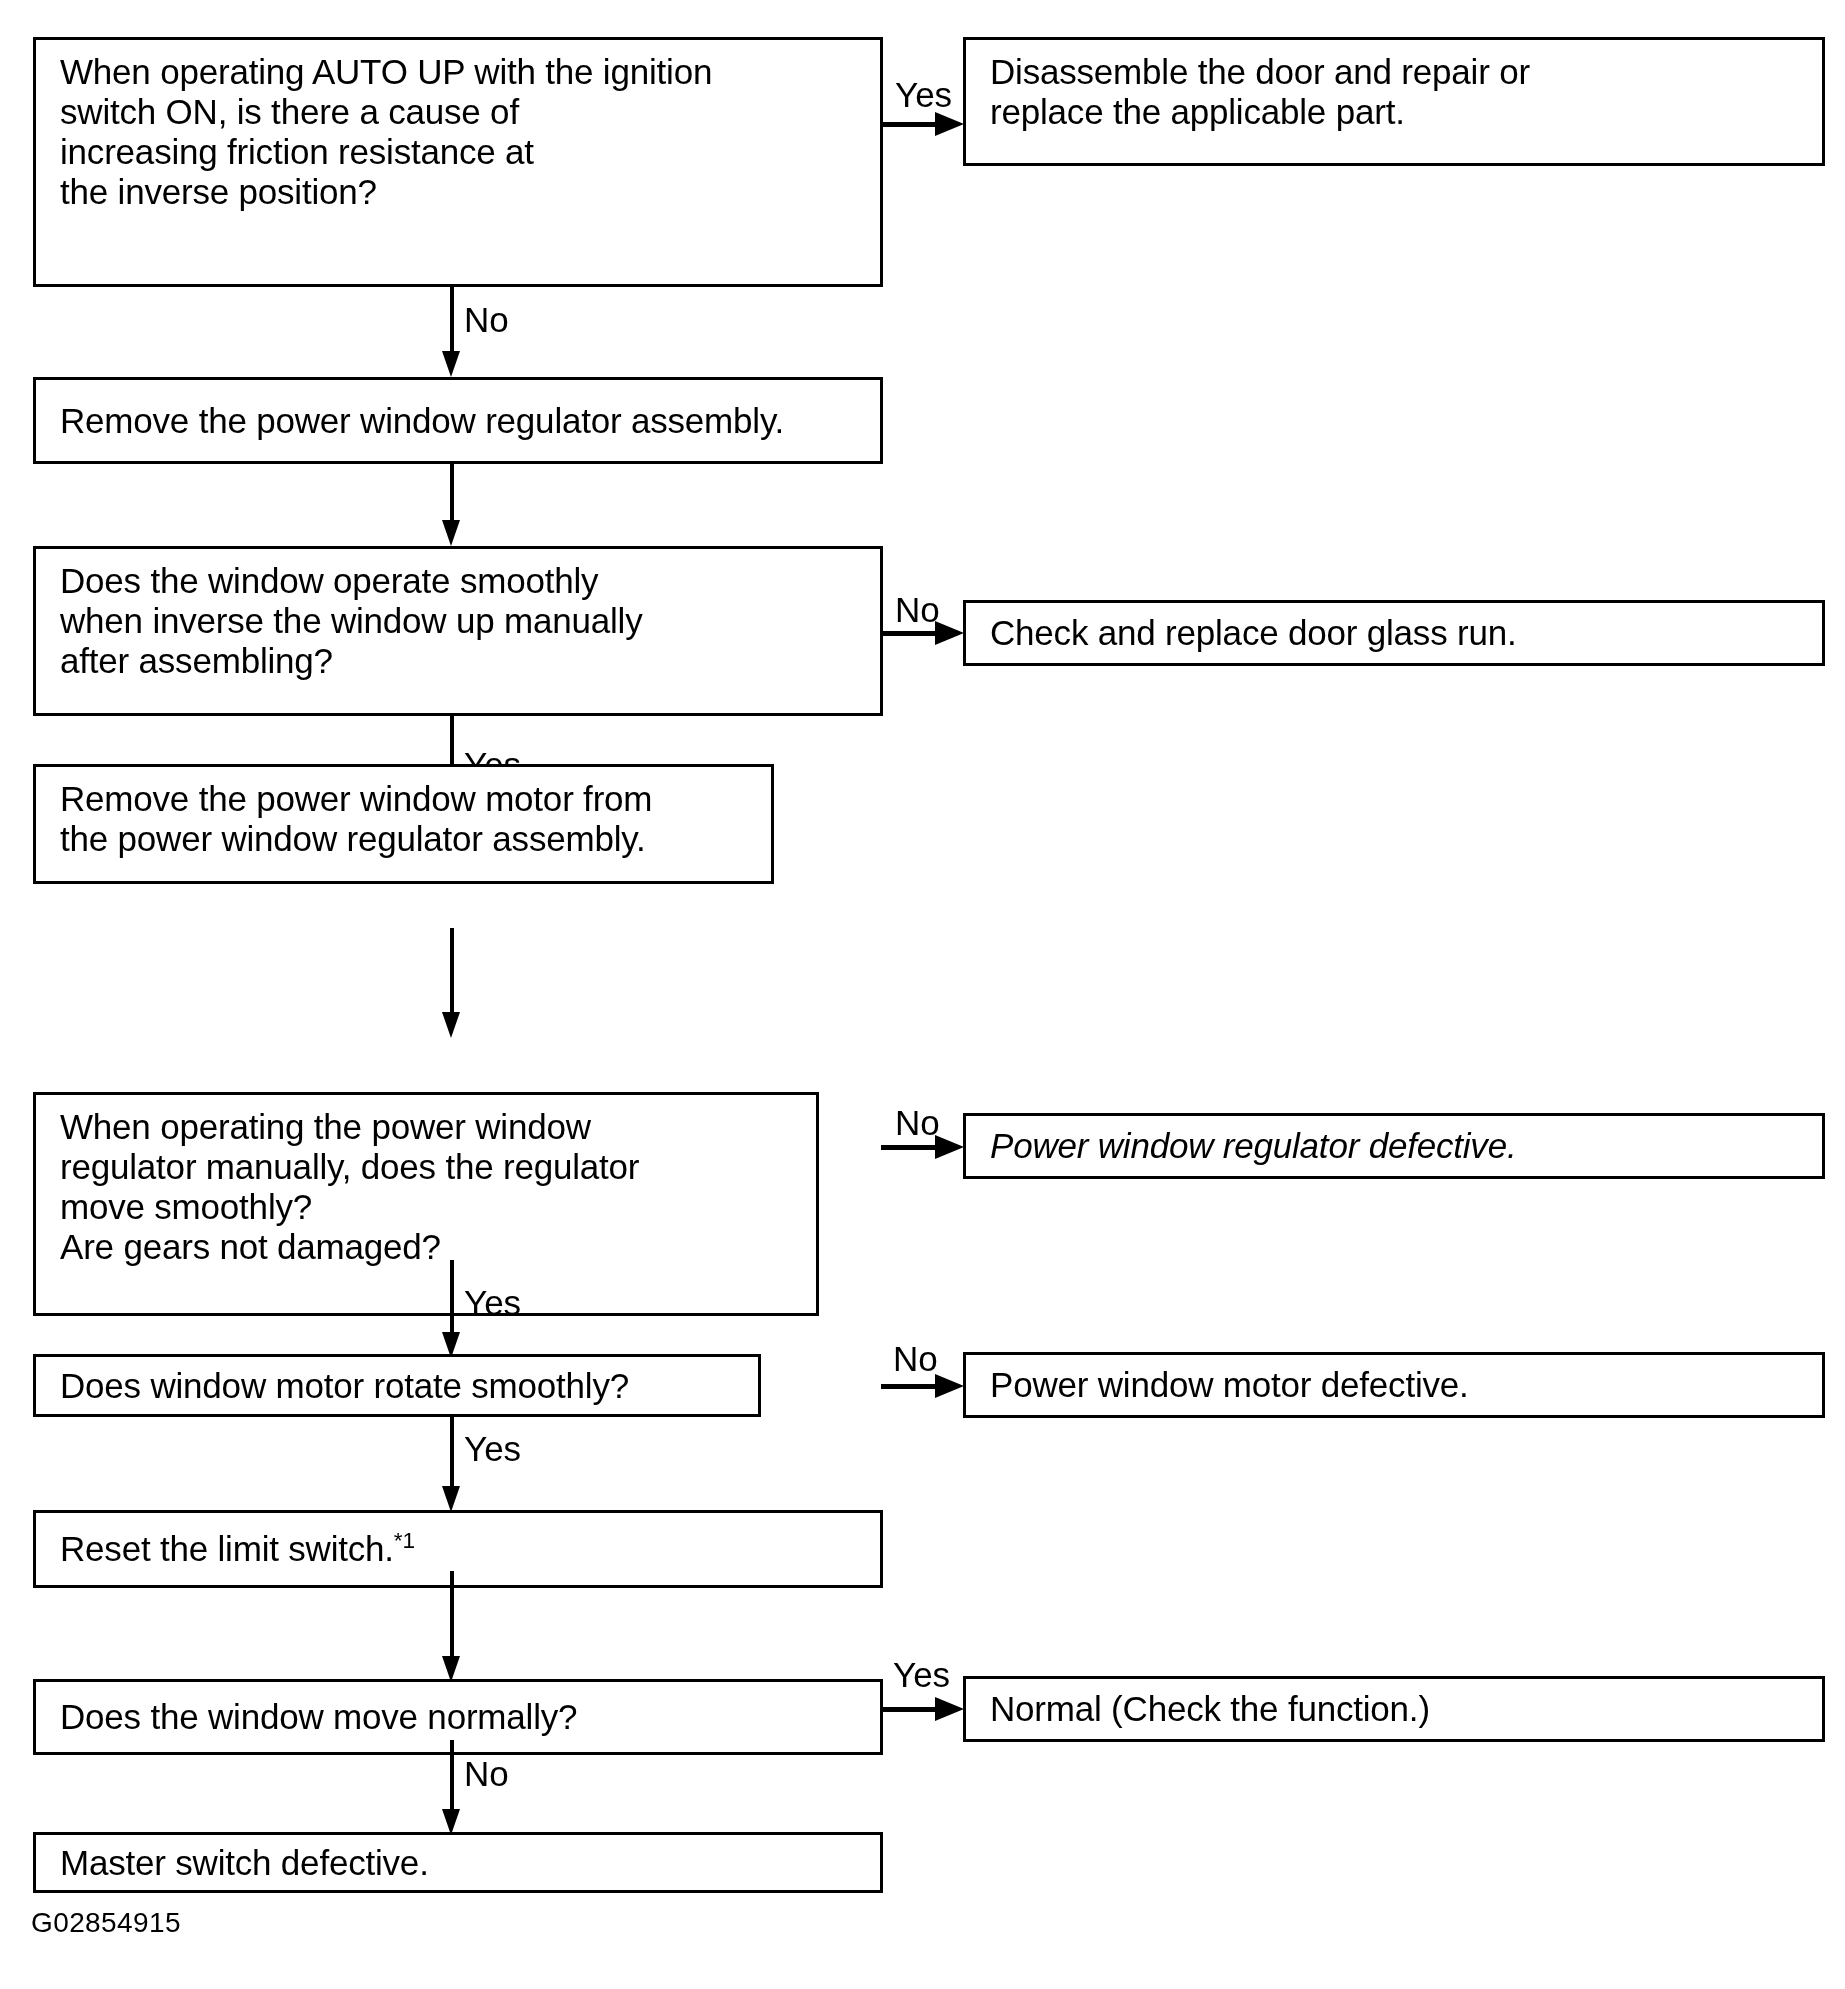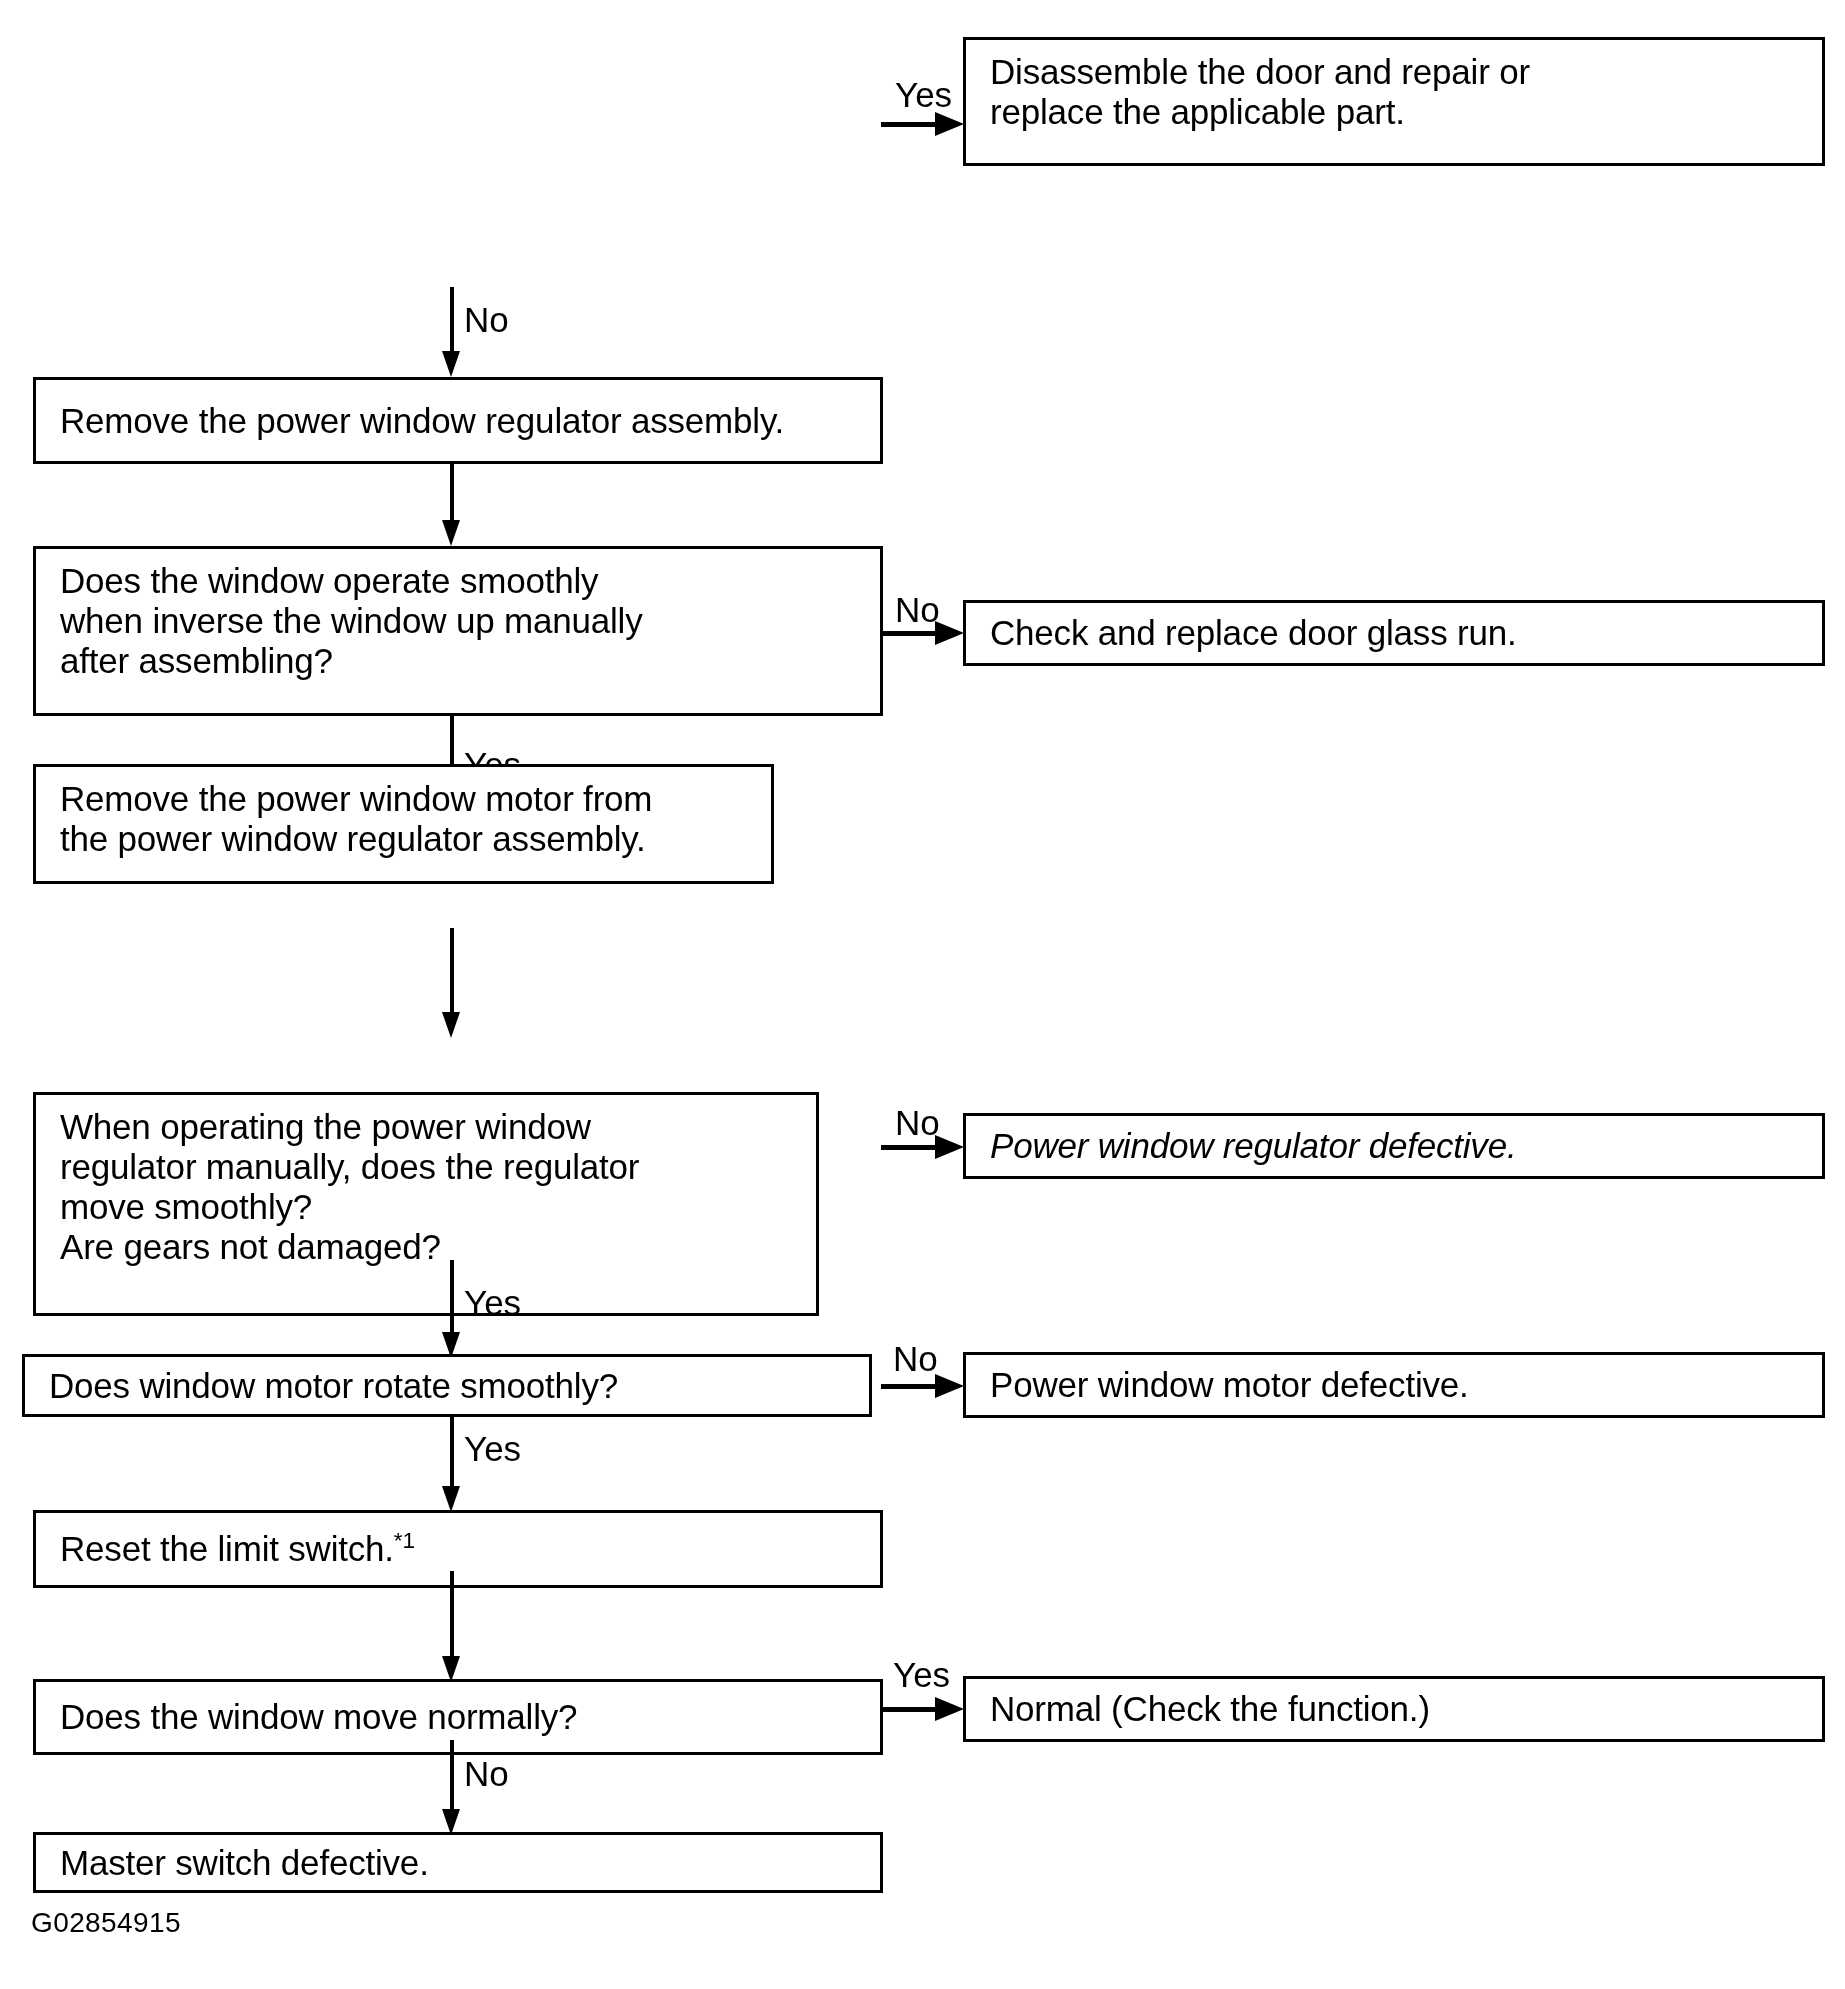--- a/index.html
+++ b/index.html
@@ -86,20 +86,26 @@
     letter-spacing: 0.4px;
     color: #000000;
     white-space: nowrap;
   }
 </style>
 </head>
 <body>
 
 <div id="canvas">
 
+  <div class="node" style="left:33px; top:37px; width:850px; height:250px;">
+    <div class="node-text">When operating AUTO UP with the ignition
+switch ON, is there a cause of
+increasing friction resistance at
+the inverse position?</div>
+  </div>
 
   <div class="edge-label" style="left:895px; top:76px;">Yes</div>
   <div class="hline" style="left:881px; top:122px; width:68px;"></div>
   <div class="arrow-right" style="left:935px; top:112px;"></div>
 
   <div class="node" style="left:963px; top:37px; width:862px; height:129px;">
     <div class="node-text">Disassemble the door and repair or
 replace the applicable part.</div>
   </div>
 
@@ -152,21 +158,21 @@
   <div class="arrow-right" style="left:935px; top:1135px;"></div>
 
   <div class="node center-text" style="left:963px; top:1113px; width:862px; height:66px;font-style:italic;">
     <div class="node-text">Power window regulator defective.</div>
   </div>
 
   <div class="vline" style="left:450px; top:1260px; height:78px;"></div>
   <div class="edge-label" style="left:464px; top:1284px;">Yes</div>
   <div class="arrow-down" style="left:442px; top:1332px;"></div>
 
-  <div class="node center-text" style="left:22px; top:1354px; width:850px; height:63px;">
+  <div class="node center-text" style="left:33px; top:1354px; width:728px; height:63px;">
     <div class="node-text">Does window motor rotate smoothly?</div>
   </div>
 
   <div class="edge-label" style="left:893px; top:1340px;">No</div>
   <div class="hline" style="left:881px; top:1384px; width:68px;"></div>
   <div class="arrow-right" style="left:935px; top:1374px;"></div>
 
   <div class="node center-text" style="left:963px; top:1352px; width:862px; height:66px;">
     <div class="node-text">Power window motor defective.</div>
   </div>

